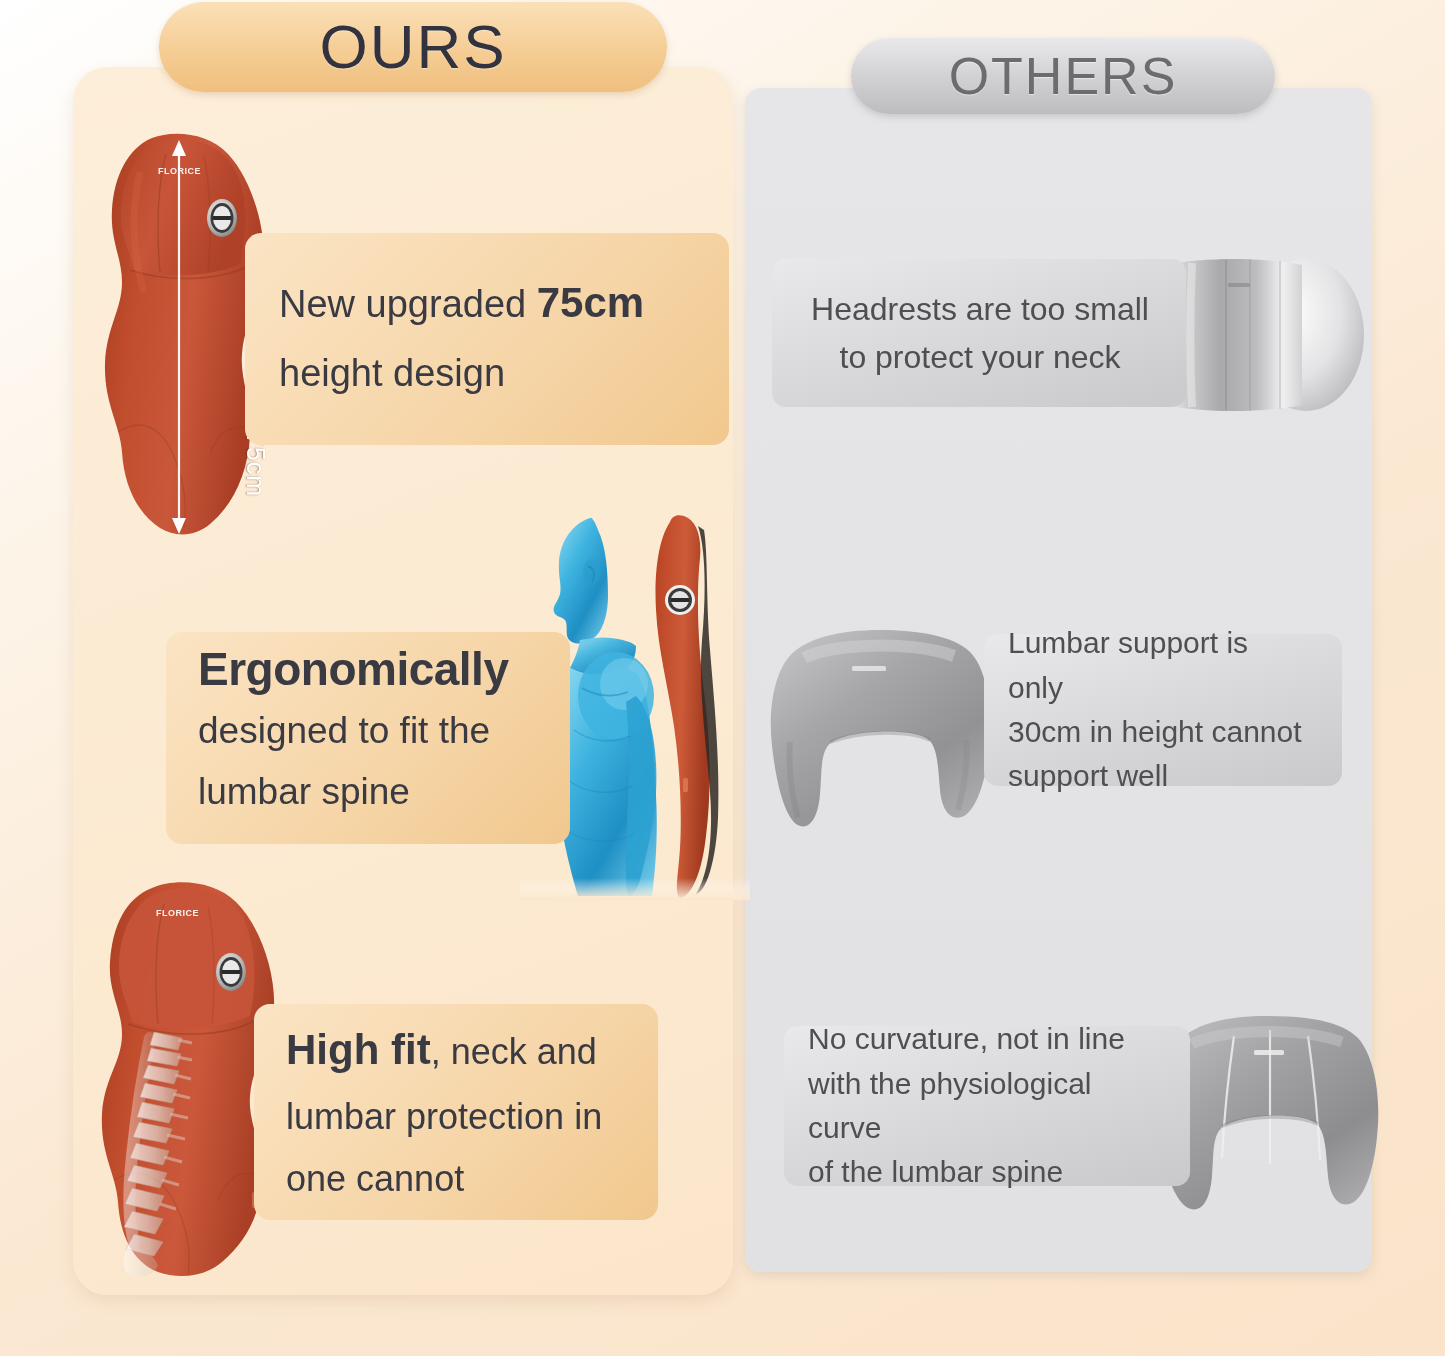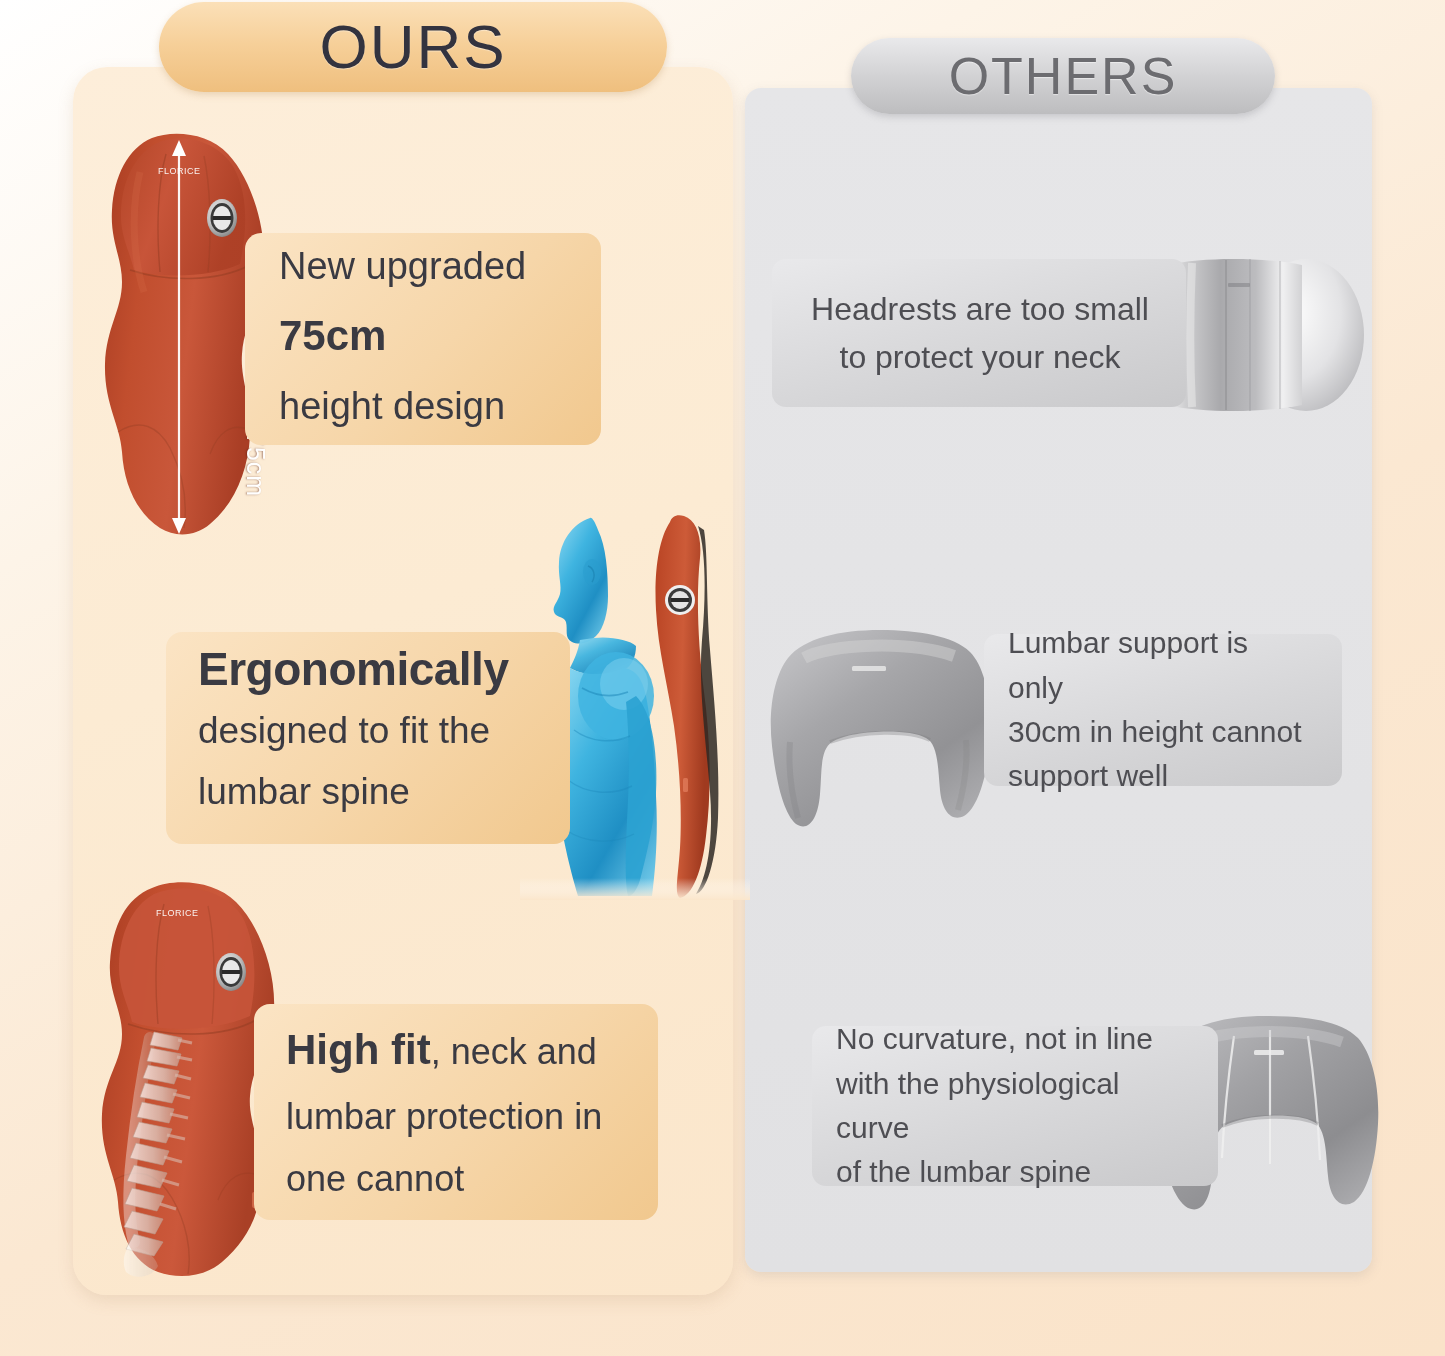--- a/index.html
+++ b/index.html
@@ -102,21 +102,21 @@
     color: #4e4e53;
   }
   .callout p {
     margin: 0;
     font-weight: 400;
   }
   .ln { display: block; }
   .strong-word { font-weight: 700; }
 
   #callout-height {
-    left: 245px; top: 233px; width: 356px; height: 212px;
+    left: 245px; top: 233px; width: 484px; height: 212px;
     padding: 20px 30px 26px 34px;
   }
   #callout-height p { font-size: 38px; line-height: 1.75; }
   #callout-height .strong-word { font-size: 42px; }
 
   #callout-ergo {
     left: 166px; top: 632px; width: 404px; height: 212px;
     padding: 6px 26px 22px 32px;
   }
   #callout-ergo .big { font-size: 46px; font-weight: 700; line-height: 1.35; letter-spacing: -0.5px; }
@@ -136,21 +136,21 @@
   }
   #callout-headrest p { font-size: 32px; line-height: 1.5; text-align: center; }
 
   #callout-lumbar30 {
     left: 984px; top: 634px; width: 358px; height: 152px;
     padding: 16px 38px 16px 24px;
   }
   #callout-lumbar30 p { font-size: 30px; line-height: 1.48; }
 
   #callout-nocurve {
-    left: 812px; top: 1026px; width: 406px; height: 160px;
+    left: 784px; top: 1026px; width: 406px; height: 160px;
     padding: 16px 18px 16px 24px;
   }
   #callout-nocurve p { font-size: 30px; line-height: 1.48; }
 
   
   .art { position: absolute; }
 
   #art-cushion-top   { left: 100px; top: 132px;  width: 180px; height: 412px; }
   #art-profile       { left: 520px; top: 500px;  width: 230px; height: 400px; }
   #art-cushion-spine { left: 92px;  top: 880px;  width: 210px; height: 400px; }
@@ -171,21 +171,21 @@
     font-size: 25px;
     letter-spacing: 1px;
     font-weight: 400;
     text-shadow: 0 1px 2px rgba(90,30,15,0.5);
     pointer-events: none;
   }
   .brand-mark {
     position: absolute;
     color: #ffffff;
     font-size: 9px;
-    font-weight: 400;
+    font-weight: 700;
     letter-spacing: 0.5px;
     font-family: "Liberation Sans", sans-serif;
     opacity: 0.92;
   }
   #brand-top   { left: 158px; top: 166px; }
   #brand-spine { left: 156px; top: 908px; }
 </style>
 </head>
 <body>
 

